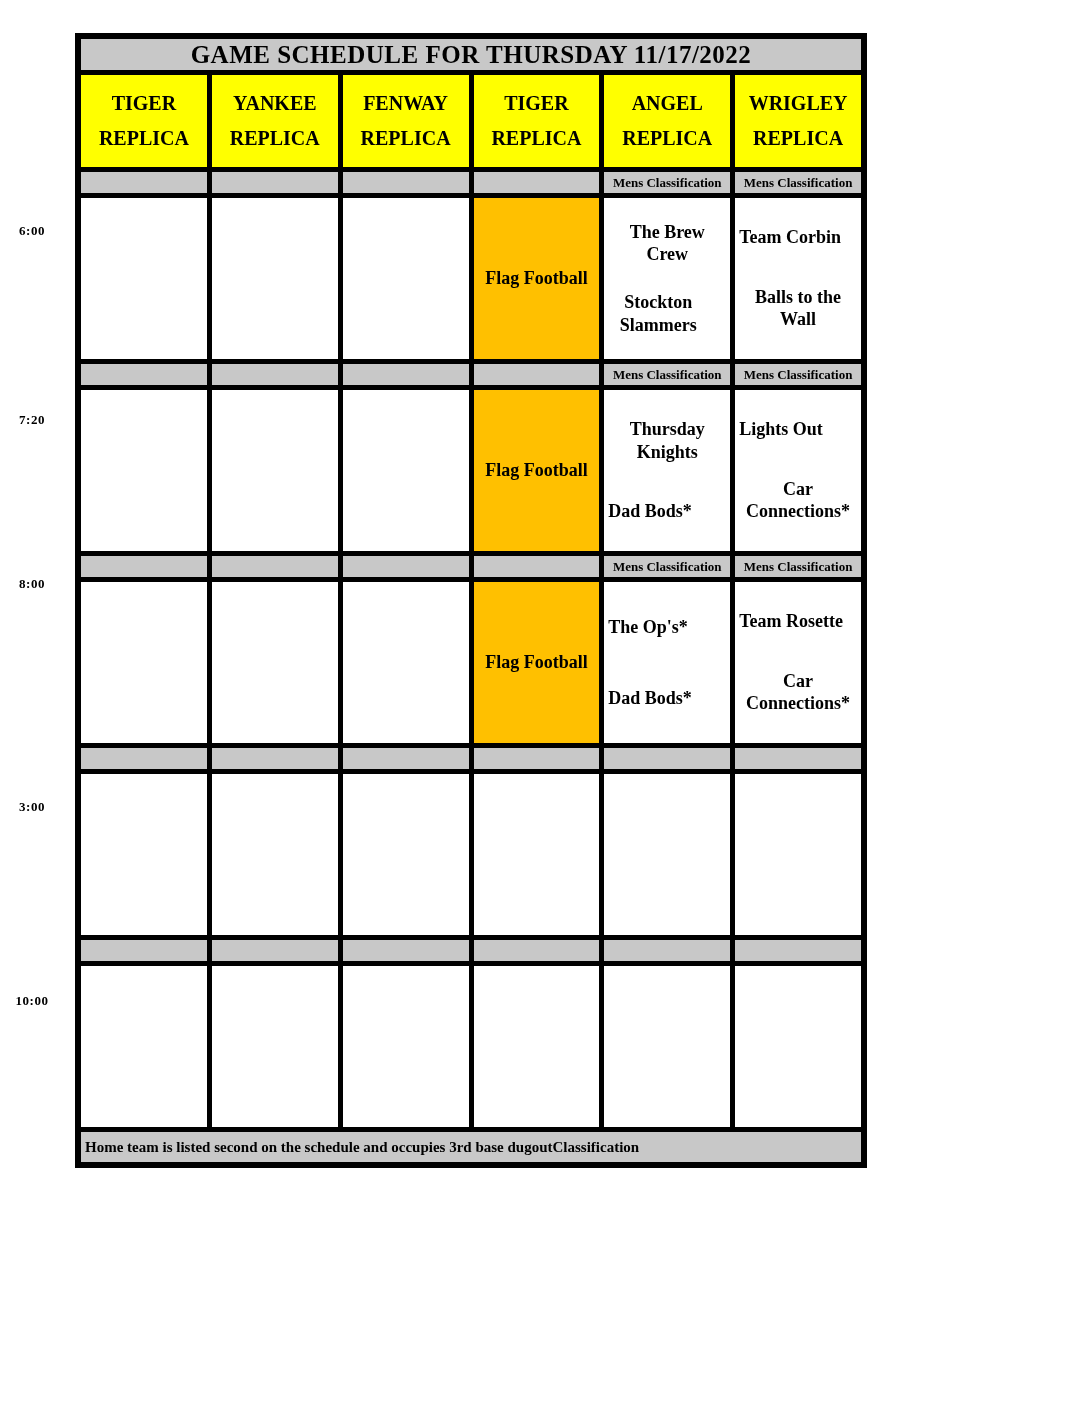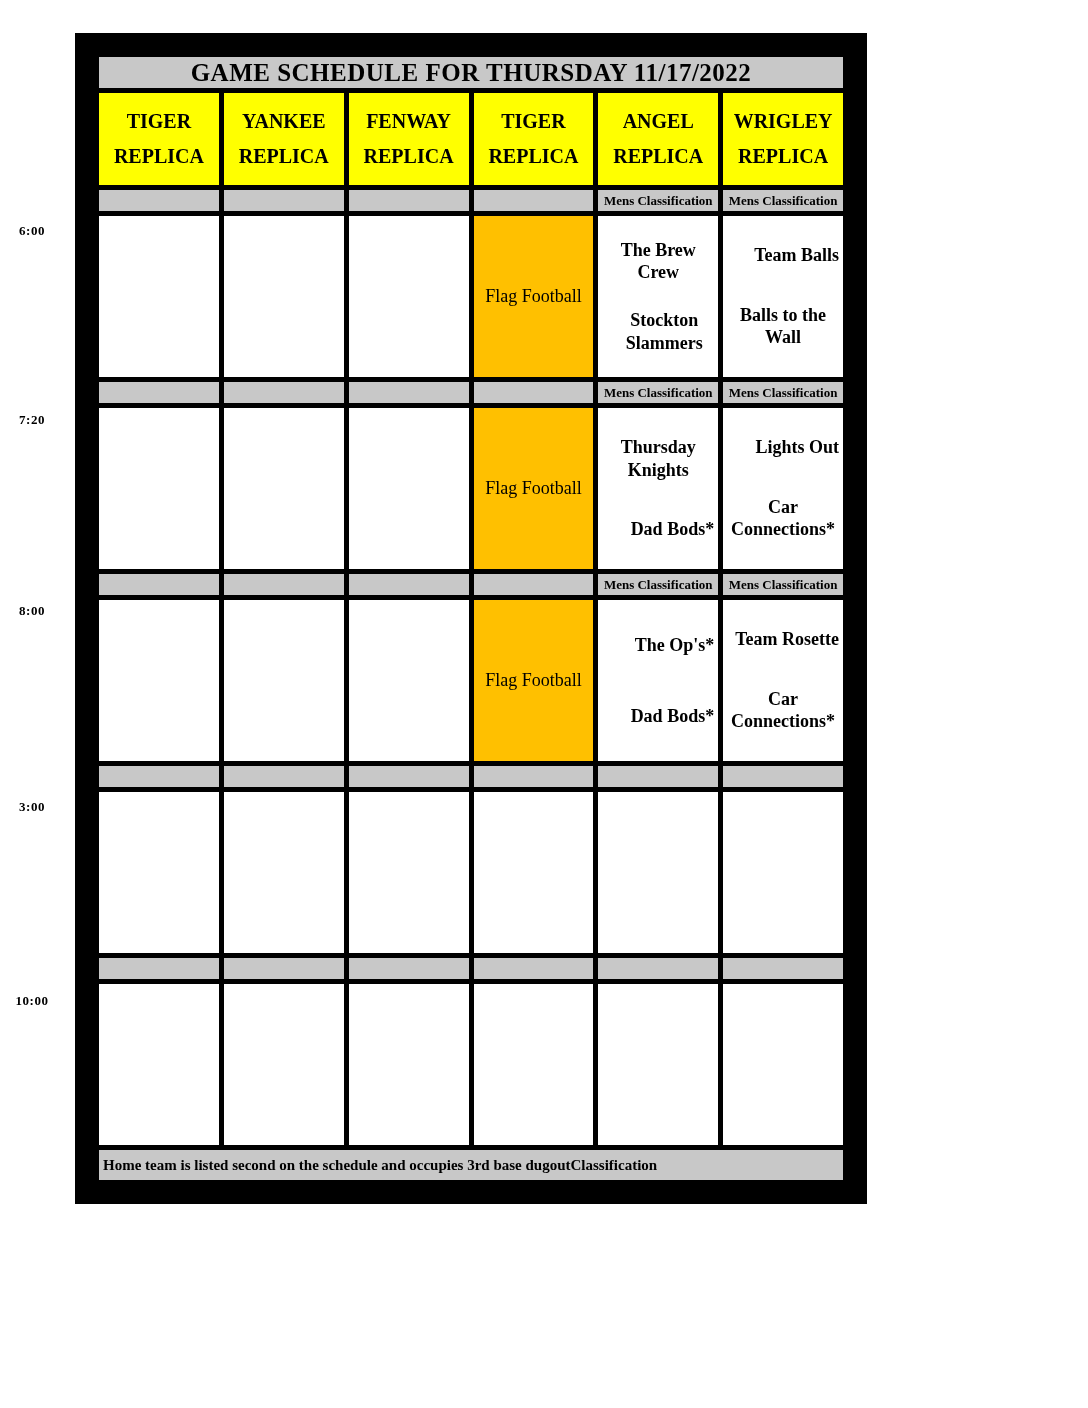--- a/index.html
+++ b/index.html
@@ -20,32 +20,32 @@
   }
   .page { position: absolute; inset: 0; }
 
   
   .time-gutter { position: absolute; left: 0; top: 0; width: 64px; height: 100%; }
   .time-label {
     position: absolute; right: 0; width: 64px;
     text-align: center; font-size: 13px; font-weight: bold;
     letter-spacing: 0.5px;
   }
-  .t-0 { top: 223px; } .t-1 { top: 412px; } .t-2 { top: 603px; }
+  .t-0 { top: 223px; } .t-1 { top: 412px; } .t-2 { top: 576px; }
   .t-3 { top: 799px; } .t-4 { top: 993px; }
 
   
   .schedule {
     position: absolute; left: 75px; top: 33px; width: 792px;
     background: var(--grid-color);
     display: grid;
     grid-template-columns: repeat(6, 1fr);
     grid-template-rows: 31px 92px 21px 161px 21px 161px 21px 161px 21px 161px 21px 161px 30px;
     gap: 5px;
-    padding: 24px;
+    padding: 6px;
   }
   .span-all { grid-column: 1 / -1; }
   .cell { background: #fff; }
   .title-bar {
     background: var(--strip-bg);
     display: flex; align-items: center; justify-content: center;
     font-size: 25px; font-weight: bold; letter-spacing: 0.5px;
   }
   .col-head {
     background: var(--header-bg);
@@ -57,27 +57,27 @@
   }
   .strip {
     background: var(--strip-bg);
     display: flex; align-items: center; justify-content: center;
     font-size: 13px; font-weight: bold;
     overflow: hidden; white-space: nowrap;
   }
   .event-cell {
     background: var(--event-bg);
     display: flex; align-items: center; justify-content: center;
-    font-size: 18px; font-weight: normal;
+    font-size: 18px; font-weight: bold;
     text-align: center;
   }
   .game-cell {
     background: #fff;
     display: flex; flex-direction: column;
-    align-items: flex-end; justify-content: space-around;
+    align-items: flex-start; justify-content: space-around;
     text-align: center;
     font-size: 18px; font-weight: bold;
     line-height: 1.25;
     padding: 10px 4px;
   }
   .team { max-width: 100%; }
   .wrap-tight { max-width: 100px; }
   .footer-bar {
     background: var(--strip-bg);
     display: flex; align-items: center; justify-content: flex-start;
@@ -137,21 +137,21 @@
 
     <div class="cell"></div>
     <div class="cell"></div>
     <div class="cell"></div>
     <div class="event-cell">Flag Football</div>
     <div class="game-cell">
       <span class="team">The Brew Crew</span>
       <span class="team wrap-tight">Stockton Slammers</span>
     </div>
     <div class="game-cell">
-      <span class="team">Team Balls</span>
+      <span class="team">Team Corbin</span>
       <span class="team">Balls to the Wall</span>
     </div>
 
     <div class="strip"></div>
     <div class="strip"></div>
     <div class="strip"></div>
     <div class="strip"></div>
     <div class="strip">Mens Classification</div>
     <div class="strip">Mens Classification</div>
 

